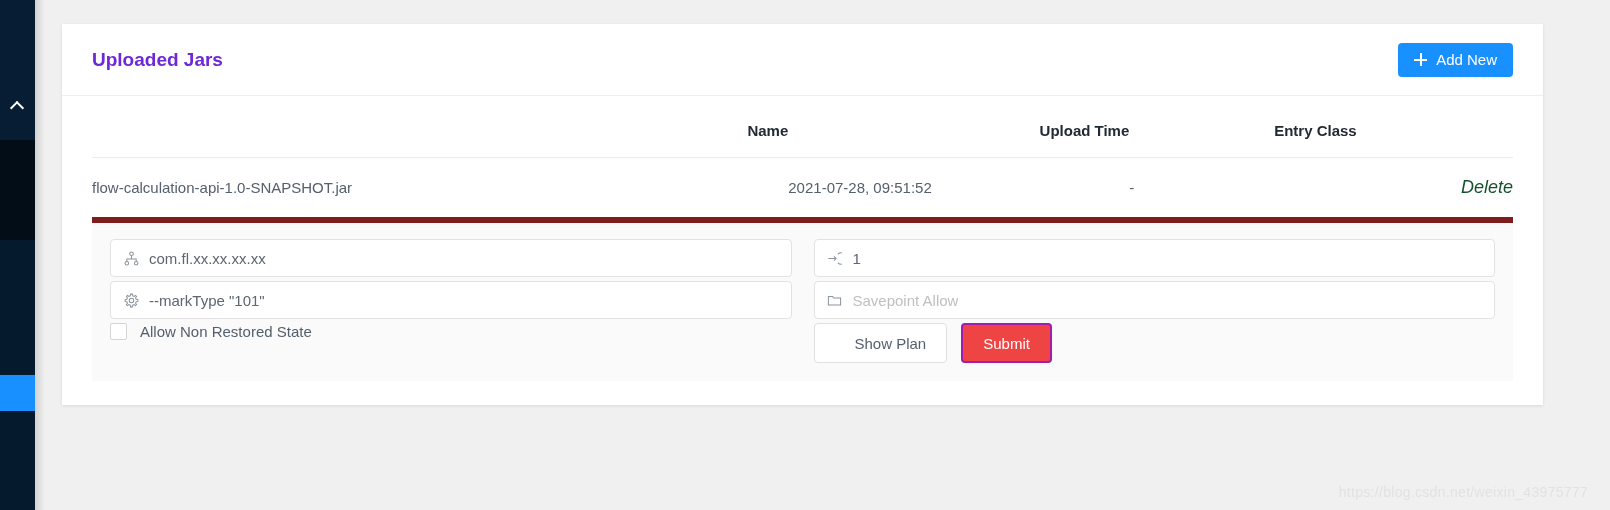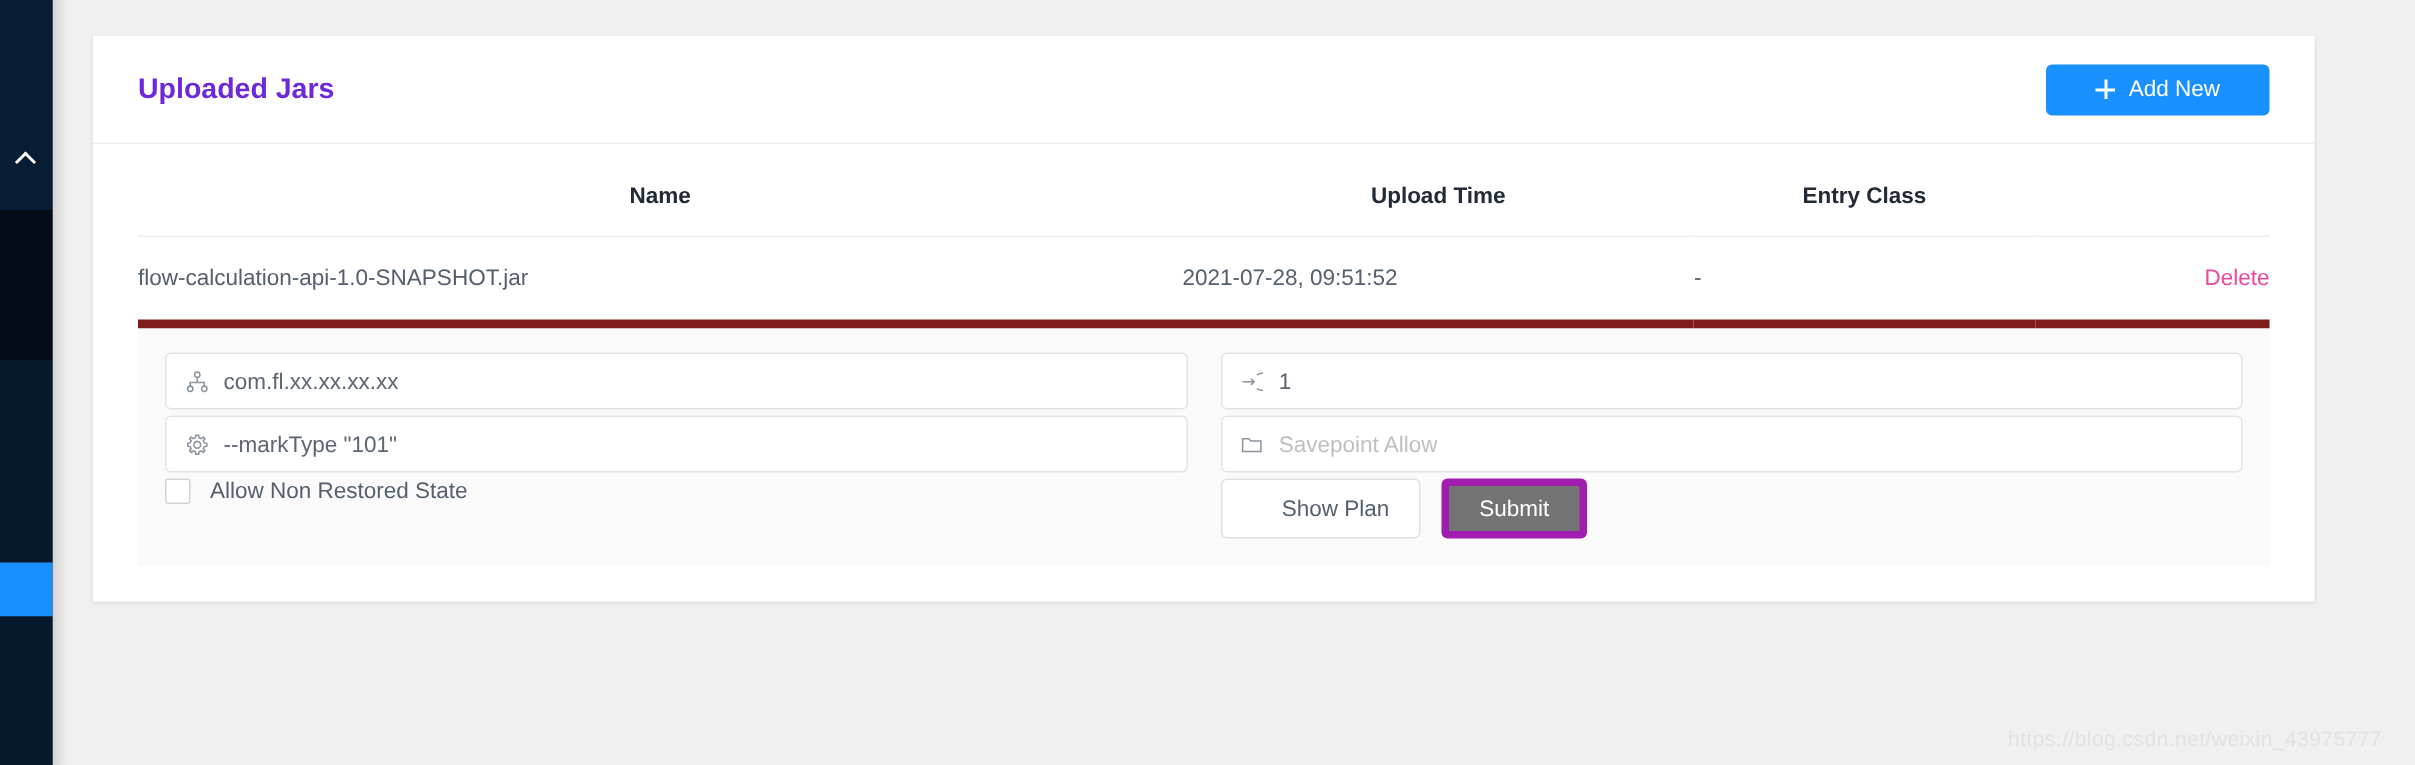--- a/index.html
+++ b/index.html
@@ -93,21 +93,21 @@
     font-weight: bold;
     color: #6d28d9;
   }
 
   .add-new-btn {
     background: #1890ff;
     color: #ffffff;
     border: none;
     border-radius: 4px;
     height: 34px;
-    padding: 0 33px;
+    padding: 0 16px;
     font-size: 15px;
     font-family: "Liberation Sans", sans-serif;
     display: inline-flex;
     align-items: center;
     gap: 9px;
     cursor: pointer;
   }
   .plus-icon {
     position: relative;
     display: inline-block;
@@ -124,44 +124,45 @@
   
   .table-wrap {
     padding: 0 30px 0 30px;
   }
   table.jars {
     width: 100%;
     border-collapse: collapse;
     table-layout: fixed;
   }
   table.jars th {
-    text-align: center;
+    text-align: right;
     font-size: 15px;
     font-weight: bold;
     color: #222a35;
     padding: 26px 0 18px 0;
     border-bottom: 1px solid #ececec;
   }
   table.jars td {
     font-size: 15px;
     color: #55606e;
     padding: 19px 0 19px 0;
     border-bottom: 6px solid #7f1d1d;
   }
   .col-name { width: 49%; }
   .col-time { width: 24%; }
   .col-entry { width: 16%; }
   .col-action { width: 11%; text-align: right; }
   th.col-action { text-align: right; }
   td.col-action { text-align: right; }
   .delete-link {
-    color: #ec4899;
-    font-size: 15px;
+    color: #14532d;
+    font-size: 18px;
     cursor: pointer;
     text-decoration: none;
+    font-style: italic;
   }
 
   
   .panel {
     background: #fafafa;
     margin: 0 30px 24px 30px;
     padding: 16px 18px 18px 18px;
     display: flex;
     gap: 22px;
   }
@@ -233,22 +234,22 @@
     padding: 0 20px;
     cursor: pointer;
   }
   .btn-ghost {
     background: #ffffff;
     border: 1px solid #e0e0e0;
     color: #55606e;
     padding-left: 40px;
   }
   .btn-primary {
-    background: #737373;
-    border: 5px solid #a21caf;
+    background: #ef4444;
+    border: 2px solid #a21caf;
     color: #ffffff;
   }
 
   .watermark {
     position: absolute;
     right: 22px;
     bottom: 10px;
     font-size: 14px;
     color: #e2e2e2;
     letter-spacing: 0.3px;

